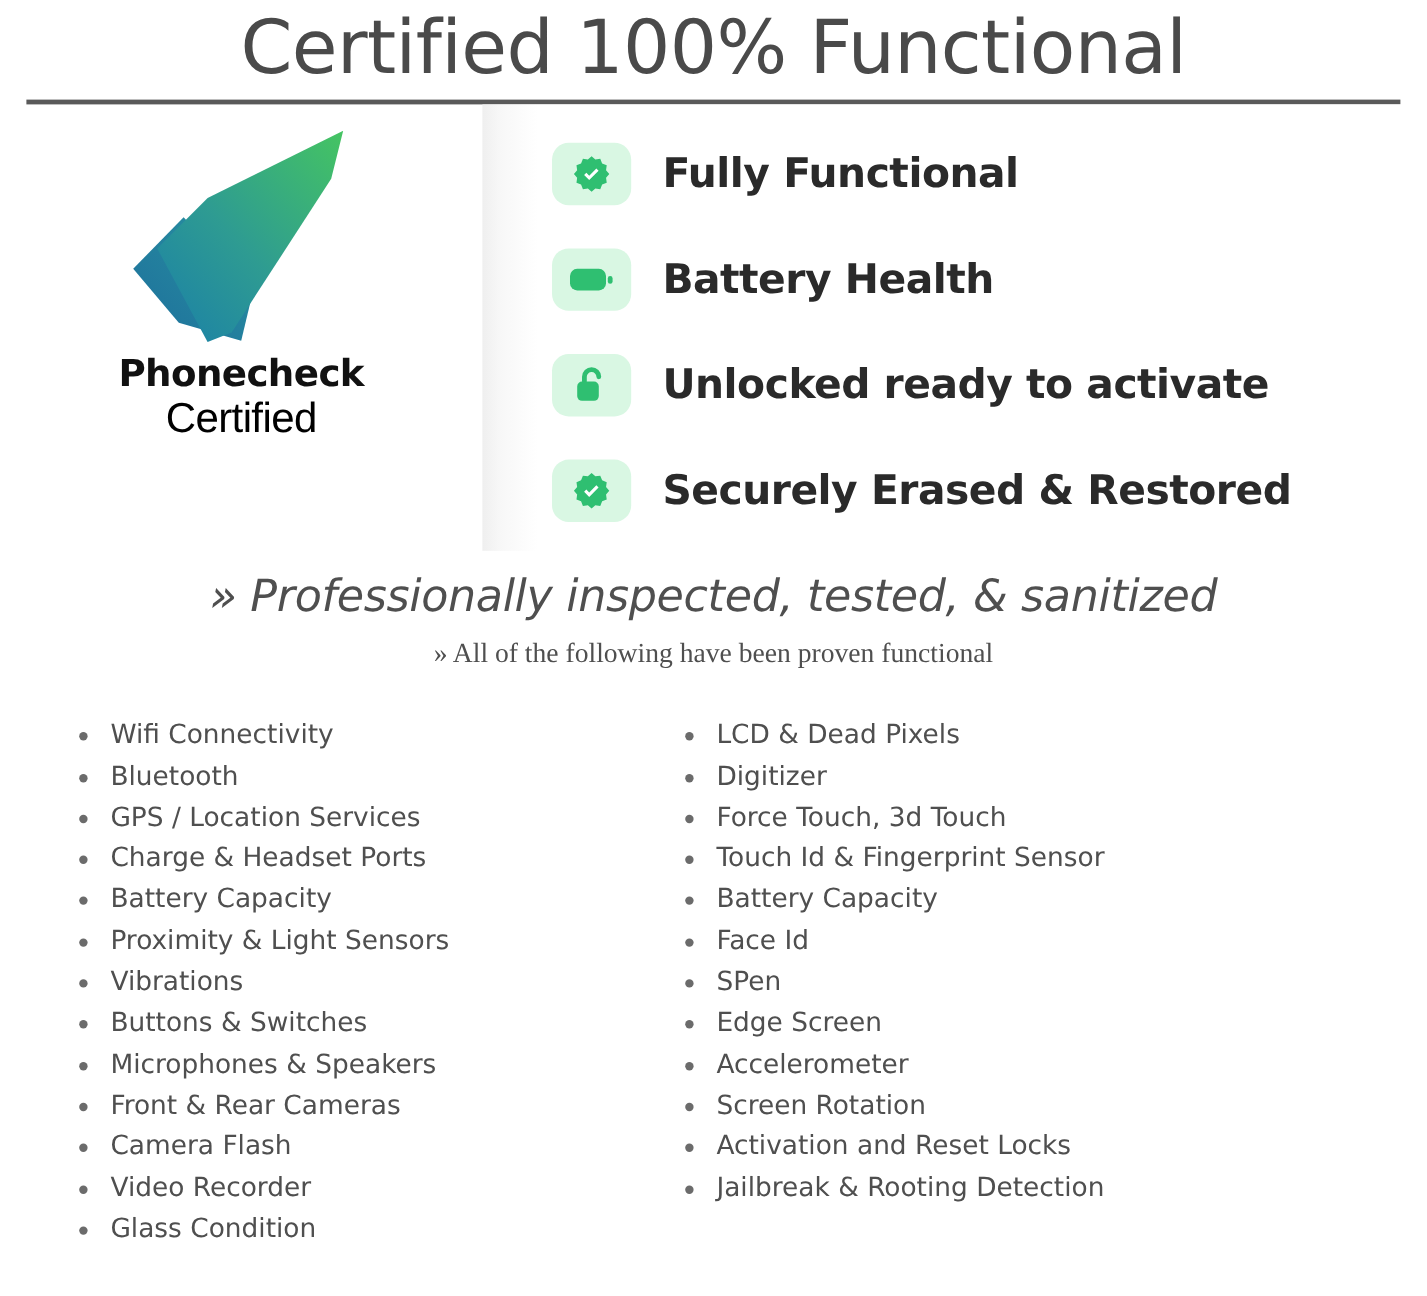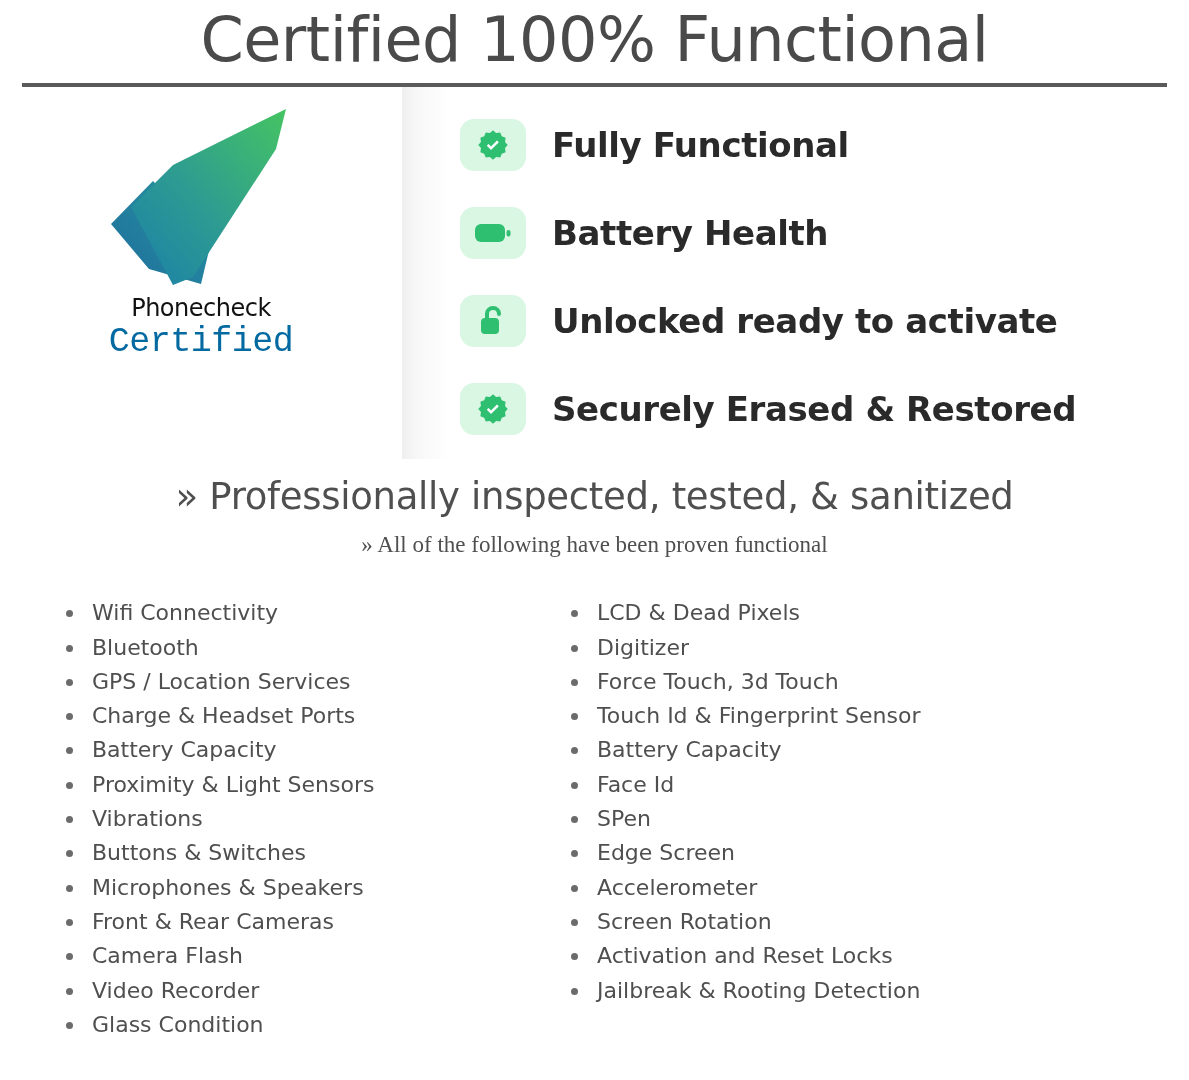--- a/index.html
+++ b/index.html
@@ -54,31 +54,31 @@
     width: 200px;
     height: 180px;
     position: relative;
   }
   .brand {
     margin-top: 6px;
     text-align: center;
   }
   .brand-name {
     font-family: "DejaVu Sans", sans-serif;
-    font-size: 24px;
-    font-weight: normal;
+    font-size: 31px;
+    font-weight: bold;
     color: #111111;
     line-height: 1.1;
     letter-spacing: -0.5px;
   }
   .brand-sub {
-    font-family: Liberation Mono, monospace;
+    font-family: Liberation Sans, sans-serif;
     font-size: 35px;
     font-weight: 400;
-    color: #0369a1;
+    color: #000000;
     line-height: 1.15;
     letter-spacing: -0.5px;
   }
 
   .hero-right {
     flex: 1;
     position: relative;
     padding: 14px 0 0 58px;
     box-sizing: border-box;
     background: linear-gradient(to right, #efefef 0px, #f7f7f7 14px, #ffffff 46px);
@@ -110,20 +110,21 @@
   }
 
   
   .tagline {
     text-align: center;
     font-family: "DejaVu Sans", sans-serif;
     font-size: 37px;
     color: #4f4f4f;
     margin-top: 16px;
     letter-spacing: -0.3px;
+    font-style: italic;
   }
   .subtagline {
     text-align: center;
     font-family: Liberation Serif, serif;
     font-size: 23px;
     color: #4f4f4f;
     margin-top: 14px;
   }
 
   

